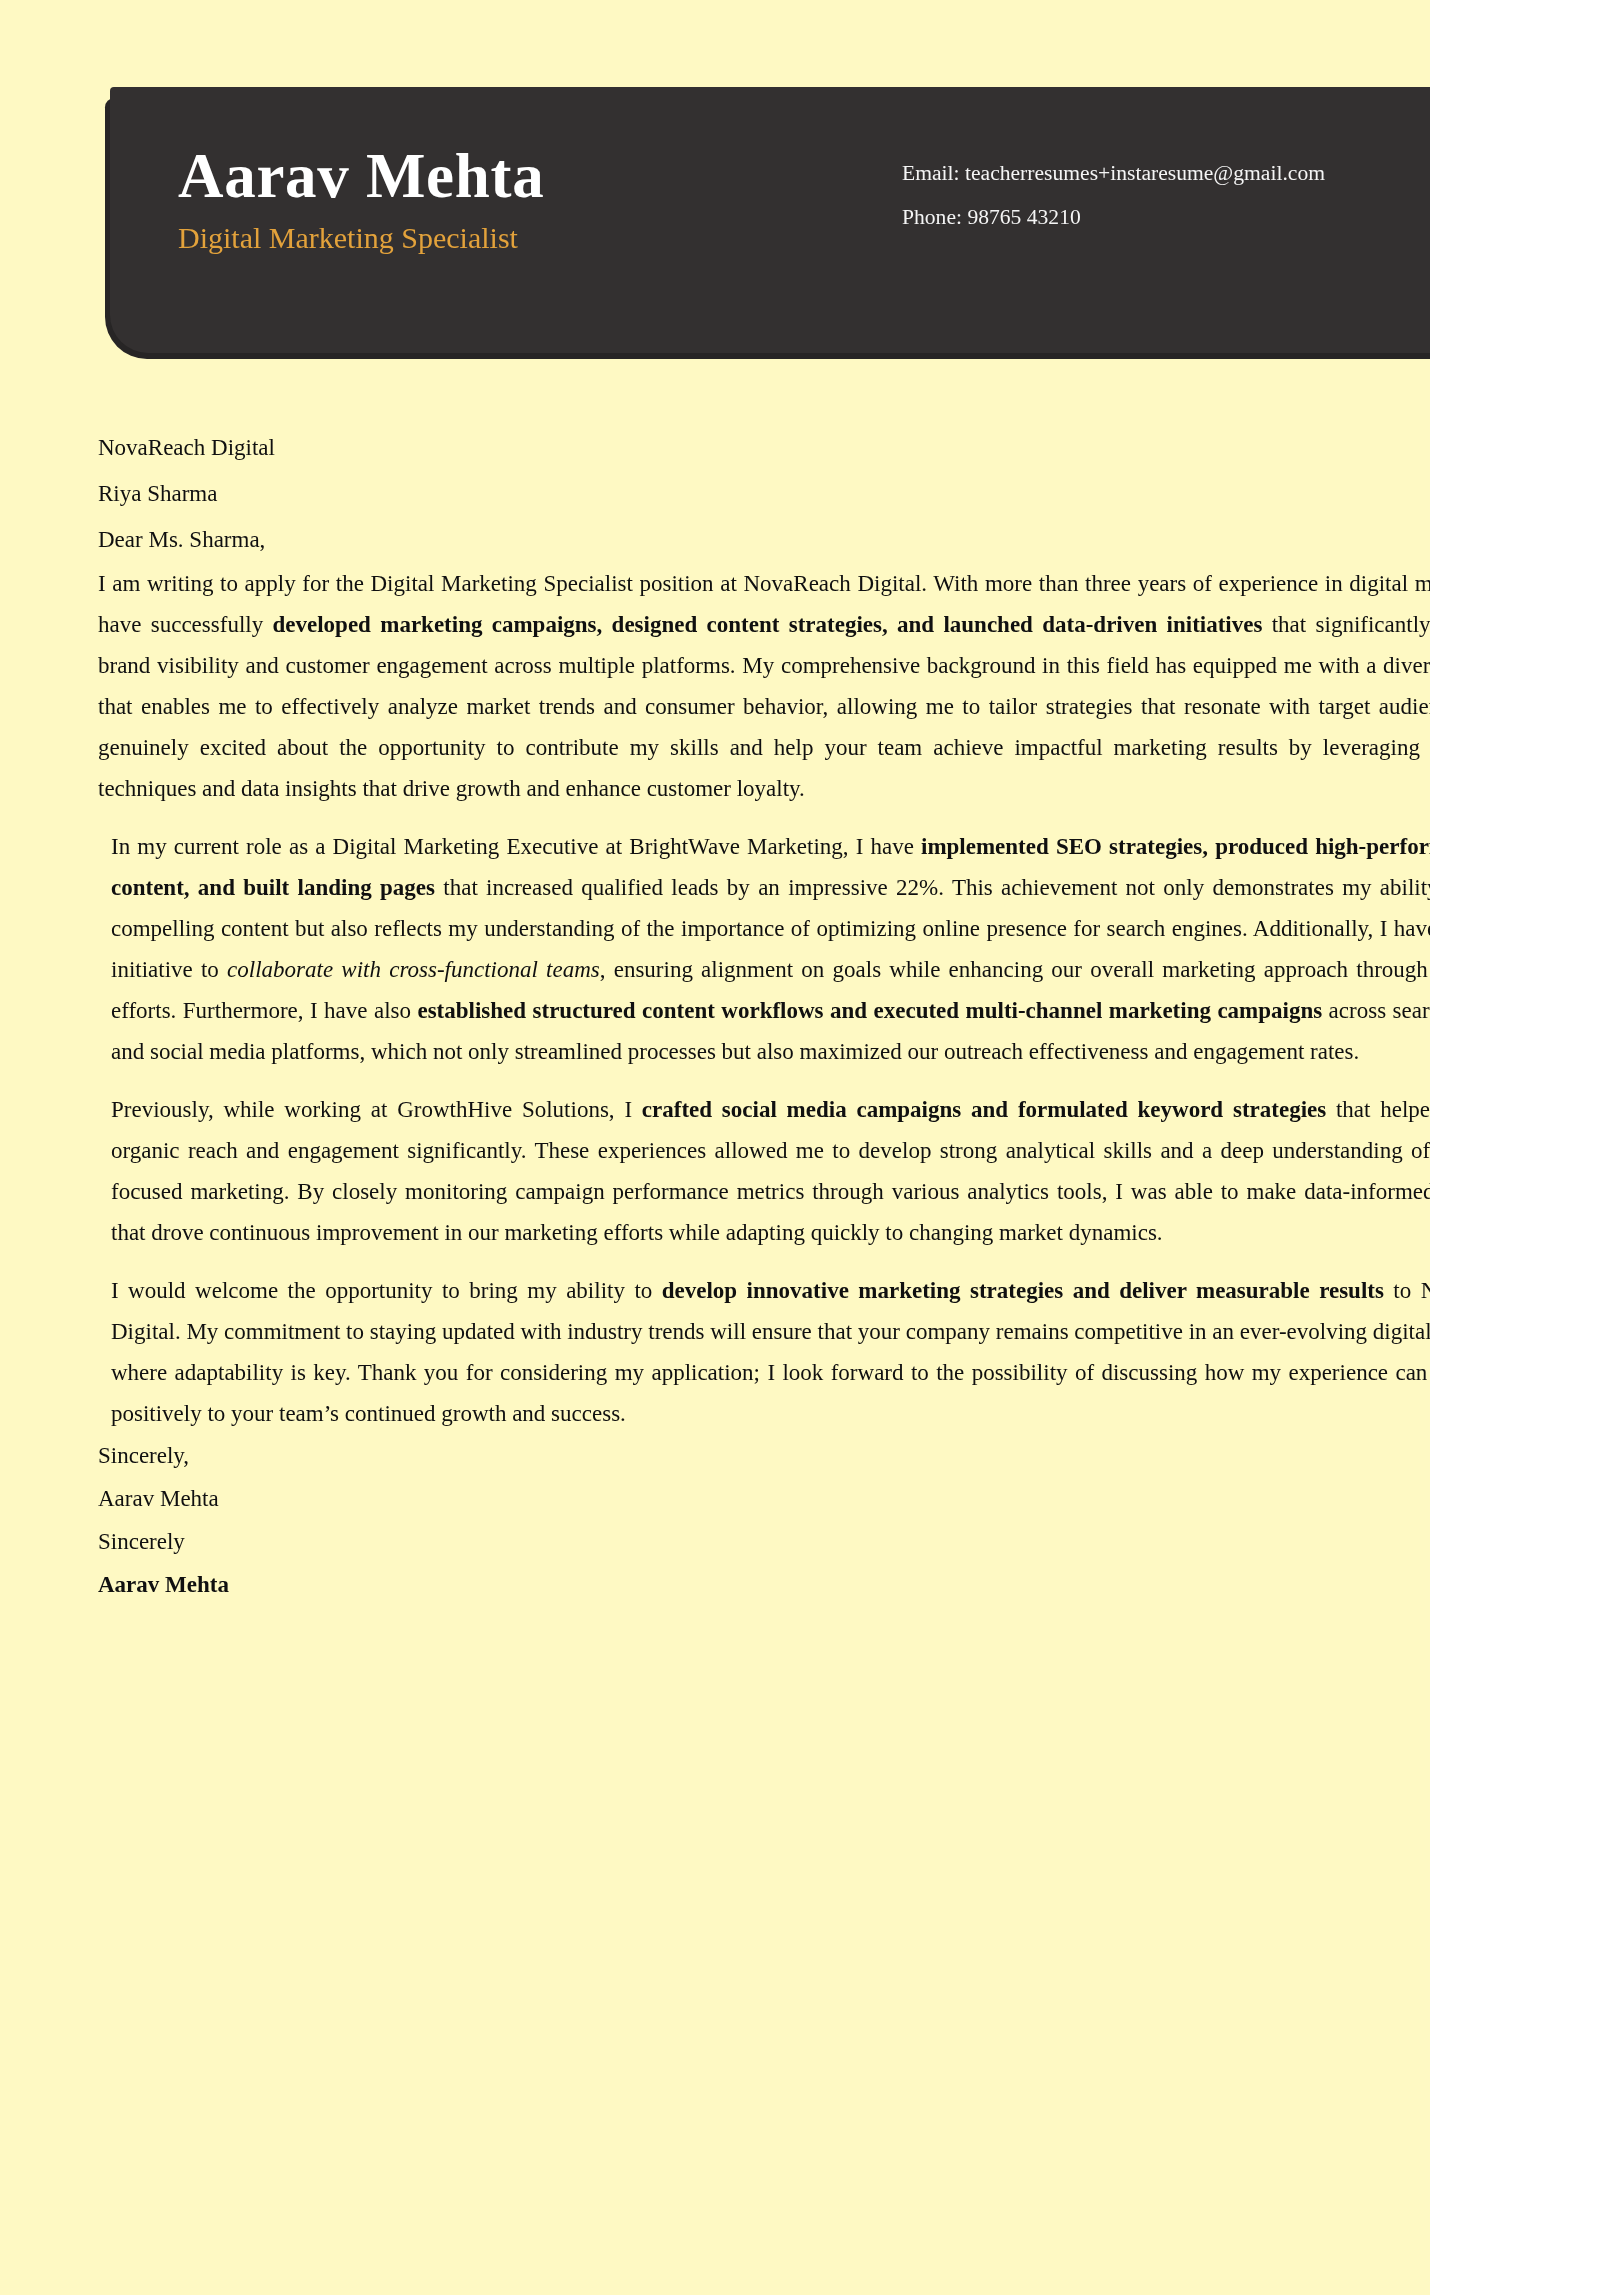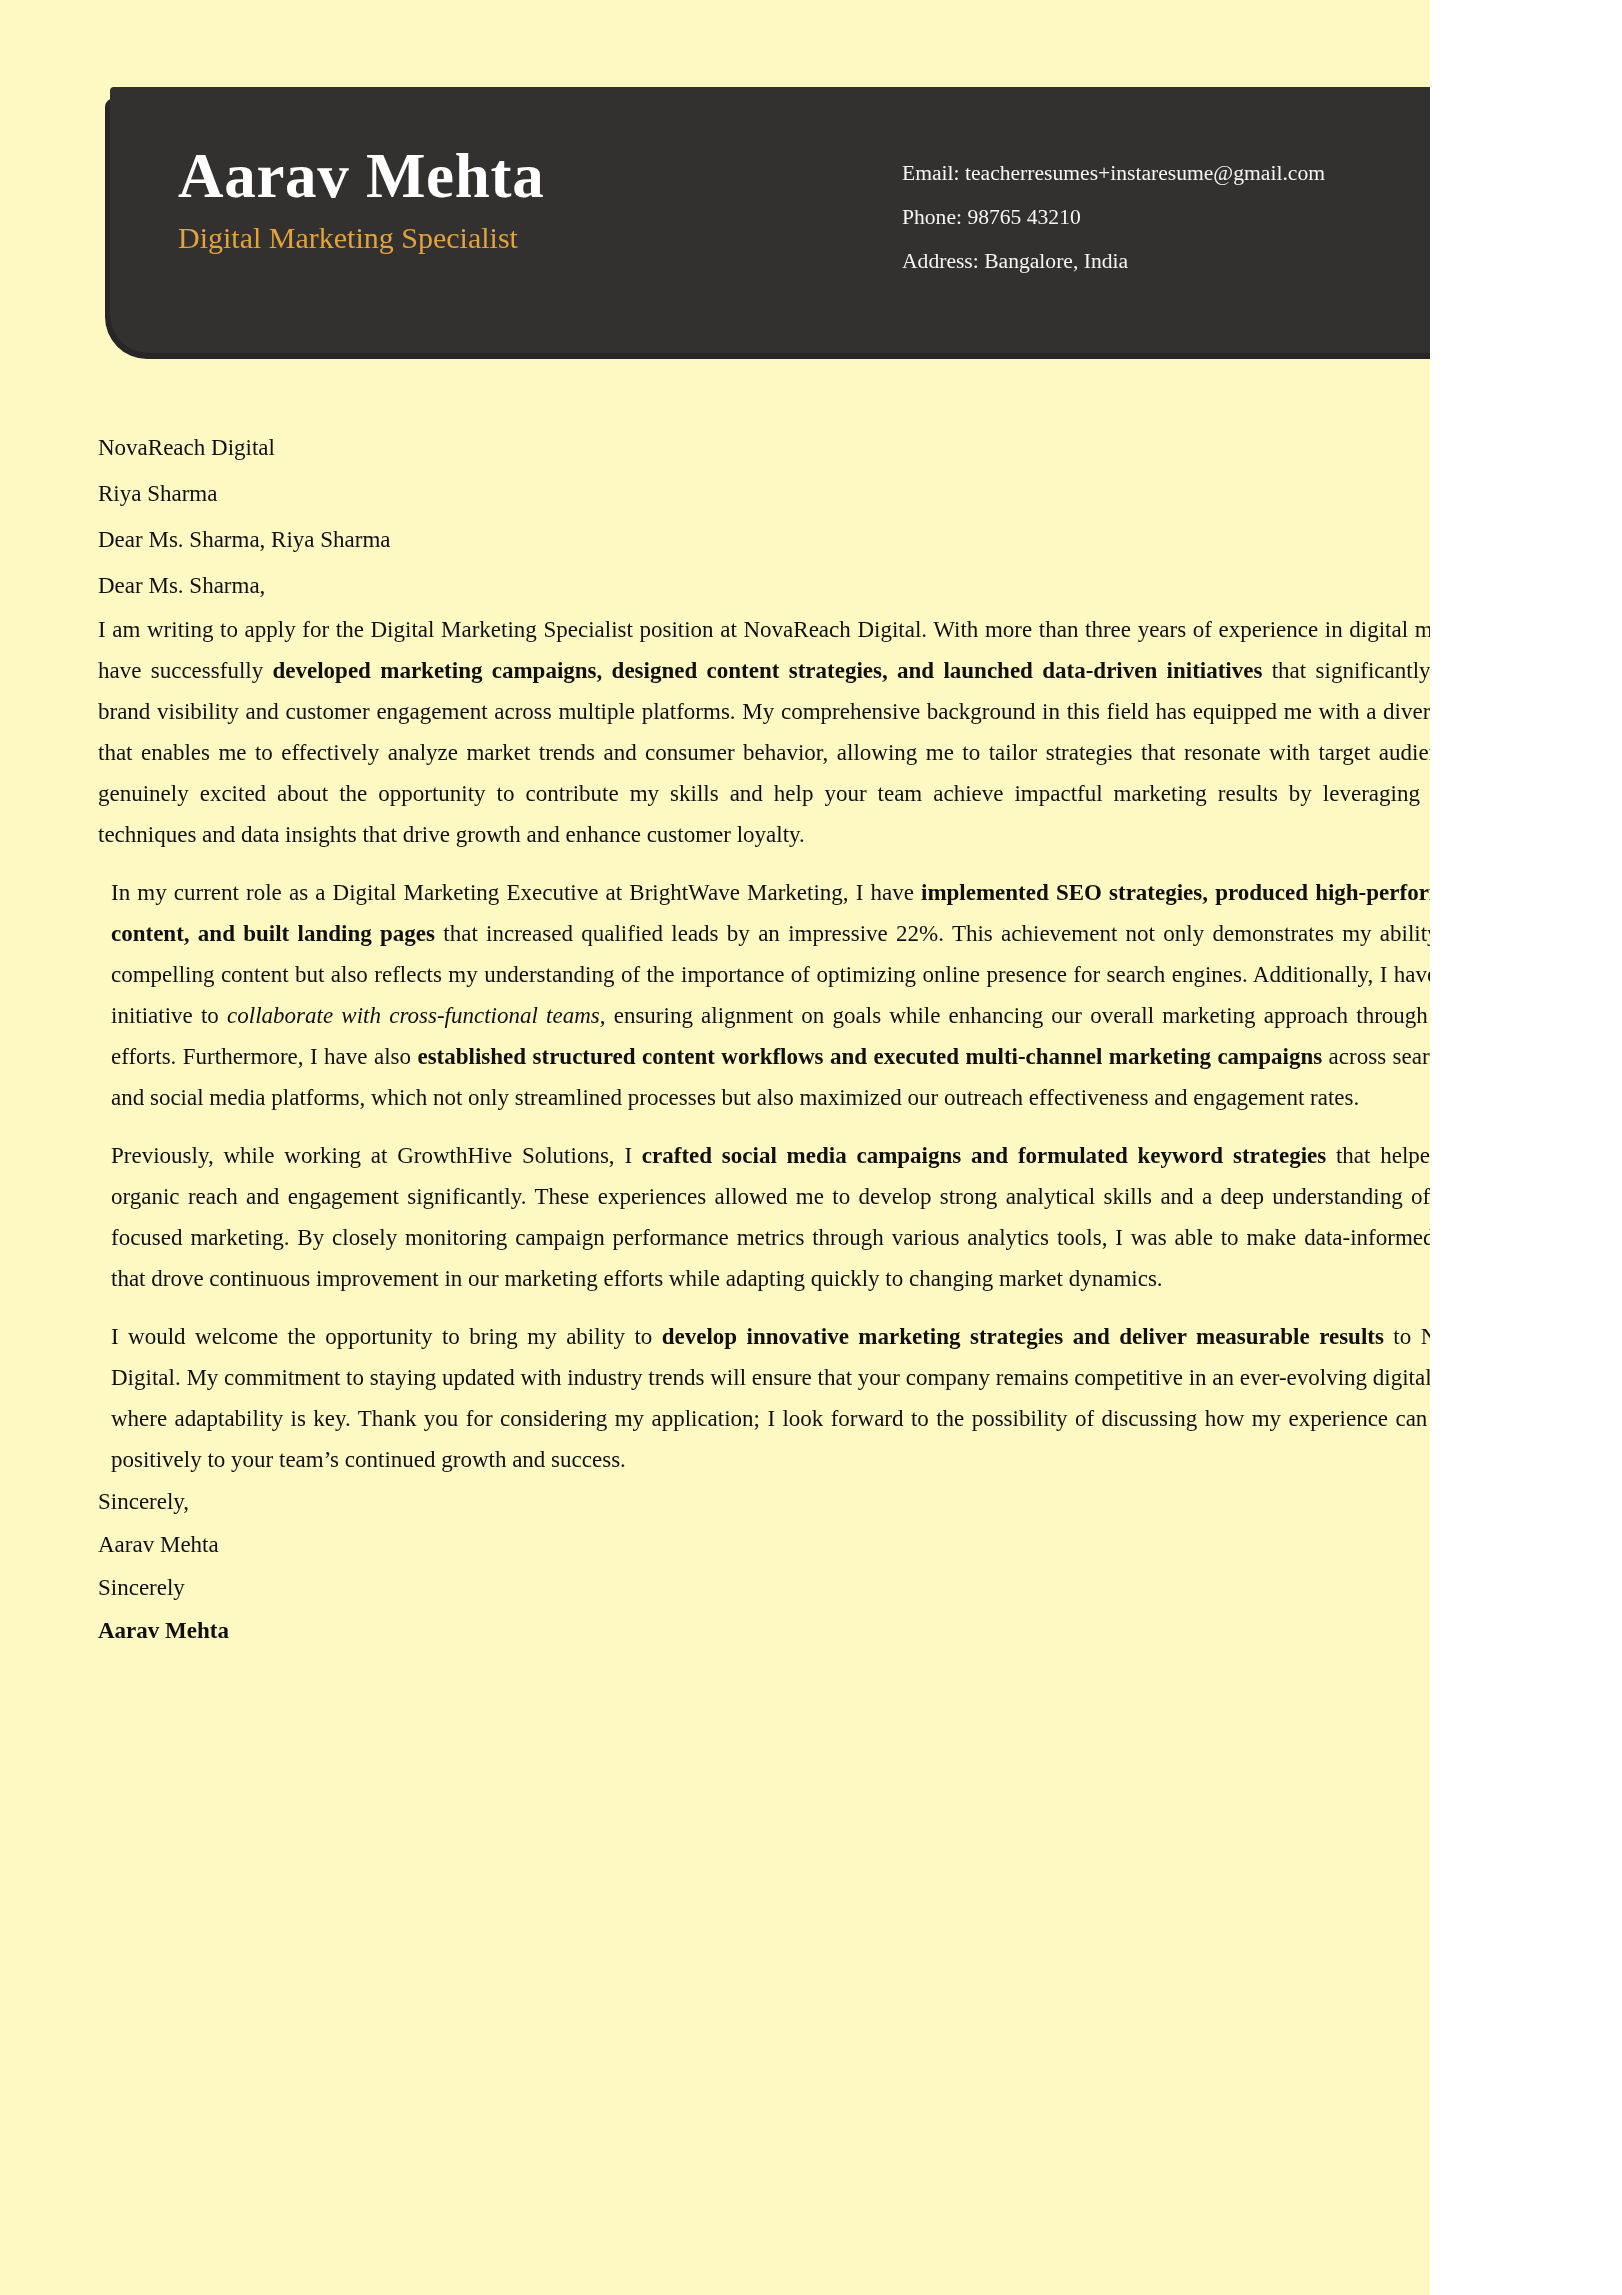--- a/index.html
+++ b/index.html
@@ -54,29 +54,27 @@
   <div class="header-shadow"></div>
 
   <header class="header">
     <div class="header-left">
       <h1 class="person-name">Aarav Mehta</h1>
       <div class="job-title">Digital Marketing Specialist</div>
     </div>
     <div class="contact">
       <div class="contact-line">Email: teacherresumes+instaresume@gmail.com</div>
       <div class="contact-line">Phone: 98765 43210</div>
-      <div class="contact-line">Address: Bangalore, India</div>
     </div>
   </header>
 
   <main class="letter">
     <p class="recipient-line">NovaReach Digital</p>
     <p class="recipient-line">Riya Sharma</p>
 
-    <p class="greeting-line">Dear Ms. Sharma, Riya Sharma</p>
 
     <p class="salutation-line">Dear Ms. Sharma,</p>
 
     <p class="para"><span>I am writing to apply for the Digital Marketing Specialist position at NovaReach Digital. With more than three years of experience in digital marketing, I have successfully </span><span class="b">developed marketing campaigns, designed content strategies, and launched data-driven initiatives</span><span> that significantly improved brand visibility and customer engagement across multiple platforms. My comprehensive background in this field has equipped me with a diverse skill set that enables me to effectively analyze market trends and consumer behavior, allowing me to tailor strategies that resonate with target audiences. I am genuinely excited about the opportunity to contribute my skills and help your team achieve impactful marketing results by leveraging innovative techniques and data insights that drive growth and enhance customer loyalty.</span></p>
     <p class="para"><span>In my current role as a Digital Marketing Executive at BrightWave Marketing, I have </span><span class="b">implemented SEO strategies, produced high-performing blog content, and built landing pages</span><span> that increased qualified leads by an impressive 22%. This achievement not only demonstrates my ability to create compelling content but also reflects my understanding of the importance of optimizing online presence for search engines. Additionally, I have taken the initiative to </span><span class="i">collaborate with cross-functional teams</span><span>, ensuring alignment on goals while enhancing our overall marketing approach through integrated efforts. Furthermore, I have also </span><span class="b">established structured content workflows and executed multi-channel marketing campaigns</span><span> across search engines and social media platforms, which not only streamlined processes but also maximized our outreach effectiveness and engagement rates.</span></p>
     <p class="para"><span>Previously, while working at GrowthHive Solutions, I </span><span class="b">crafted social media campaigns and formulated keyword strategies</span><span> that helped improve organic reach and engagement significantly. These experiences allowed me to develop strong analytical skills and a deep understanding of audience-focused marketing. By closely monitoring campaign performance metrics through various analytics tools, I was able to make data-informed decisions that drove continuous improvement in our marketing efforts while adapting quickly to changing market dynamics.</span></p>
     <p class="para"><span>I would welcome the opportunity to bring my ability to </span><span class="b">develop innovative marketing strategies and deliver measurable results</span><span> to NovaReach Digital. My commitment to staying updated with industry trends will ensure that your company remains competitive in an ever-evolving digital landscape where adaptability is key. Thank you for considering my application; I look forward to the possibility of discussing how my experience can contribute positively to your team’s continued growth and success.</span></p>
 
     <p class="closing-block">
       <span>Sincerely,</span><br>

